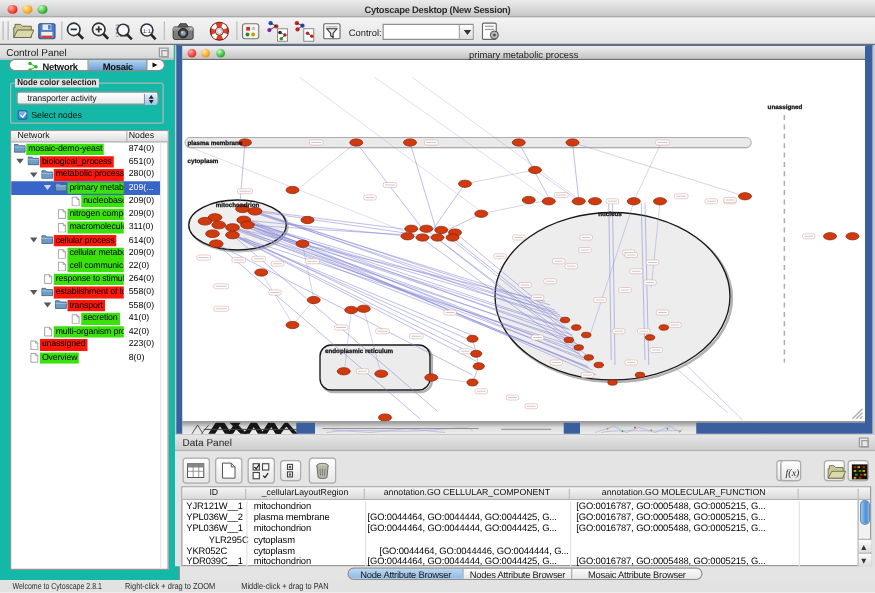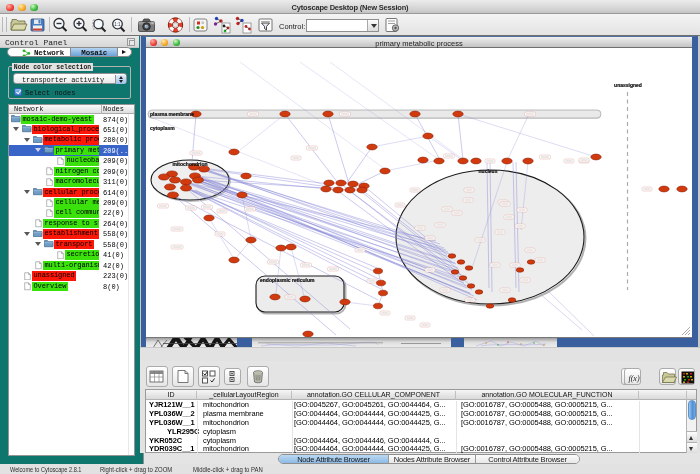--- a/index.html
+++ b/index.html
@@ -26,21 +26,21 @@
   .search-label { position:absolute; left:279px; top:8px; font-size:7.5px; color:#222; }
   .search-combo { position:absolute; left:306px; top:5px; width:73px; height:13px; background:#fff;
     border:1px solid #8f8f8f; }
   .search-combo .arrowbox { position:absolute; right:0; top:0; width:11px; height:11px;
     border-left:1px solid #a8a8a8; background:linear-gradient(#fdfdfd,#dcdcdc); }
   .search-combo .arrowbox:after { content:""; position:absolute; left:2.5px; top:4px;
     border-left:3px solid transparent; border-right:3px solid transparent; border-top:4px solid #333; }
 
   
   .control-panel { position:absolute; left:0; top:36px; width:144px; height:428px;
-    background:#0f766e; border-right:1px solid #8f8f8f;font-family:Liberation Mono, monospace; }
+    background:#14b8a6; border-right:1px solid #8f8f8f; }
   .cp-header { position:absolute; left:0; top:0; width:139px; height:12px;
     background:linear-gradient(#e9e9e9,#d6d6d6); border-bottom:1px solid #c2c2c2; }
   .cp-title { position:absolute; left:5px; top:1.5px; font-size:8px; color:#222; }
   .cp-float { position:absolute; right:4px; top:1.5px; width:8px; height:8px; border:1px solid #9a9a9a;
     background:#e8e8e8; }
   .cp-float:after { content:""; position:absolute; left:1px; top:1px; width:4px; height:4px; border:1px solid #9a9a9a; }
 
   .cp-tabs { position:absolute; left:7px; top:11px; width:125px; height:10px;
     border:1px solid #8a8a8a; border-radius:5.5px; background:#fdfdfd; overflow:hidden; display:flex; }
   .cp-tab { height:100%; font-size:7.5px; letter-spacing:-0.2px; font-weight:bold; color:#111; text-align:center; position:relative; }
@@ -129,37 +129,37 @@
 
   .dtable { position:absolute; left:5px; top:41px; width:552px; height:64px; background:#fff;
     border:1px solid #9a9a9a; }
   .dtable-header { position:absolute; left:0; top:0; width:550px; height:10px;
     background:linear-gradient(#f6f6f6,#dadada); border-bottom:1px solid #b3b3b3; font-size:7px; color:#111; }
   .dth { position:absolute; top:1px; text-align:center; overflow:hidden; white-space:nowrap; border-right:1px solid #bfbfbf; height:9px; }
   .dtable-rows { position:absolute; left:0; top:11px; width:541px; }
   .colline { position:absolute; top:11px; width:1px; height:52px; background:#e4e4e4; }
   .drow { position:relative; height:8.9px; width:541px; }
   .dcell { position:absolute; top:0; font-size:7.5px; letter-spacing:-0.1px; line-height:8.9px; color:#000; white-space:nowrap; overflow:hidden; }
-  .dcell.id { font-weight:bold; }
+  .dcell.id { font-weight:normal; }
   .dscroll { position:absolute; right:0px; top:10px; width:10px; height:53px; background:#f2f2f2; border-left:1px solid #b3b3b3; }
   .dscroll .thumb { position:absolute; left:0.5px; top:0px; width:8px; height:20px; border-radius:4px;
     background:linear-gradient(90deg,#9cc6ef,#4e8fd6 60%,#74a9e2); border:0.5px solid #5e91c8; }
   .dscroll .btn { position:absolute; left:0; width:10px; height:11px; background:linear-gradient(#fdfdfd,#dcdcdc); border-top:1px solid #b3b3b3; }
   .dscroll .btn.up { bottom:11px; }
   .dscroll .btn.down { bottom:0; }
   .dscroll .btn:after { content:""; position:absolute; left:2px; }
   .dscroll .btn.up:after { top:3.5px; border-left:2.5px solid transparent; border-right:2.5px solid transparent; border-bottom:4px solid #333; }
   .dscroll .btn.down:after { top:3.5px; border-left:2.5px solid transparent; border-right:2.5px solid transparent; border-top:4px solid #333; }
 
   
   .bottom-tabs { position:absolute; left:278px; top:453.5px; height:10.5px; display:flex;
     border:1px solid #8f8f8f; border-radius:5px; overflow:hidden; background:#f4f4f4; }
   .btab { height:100%; font-size:7.5px; letter-spacing:-0.2px; line-height:9.5px; color:#1a1a1a; text-align:center;
     background:linear-gradient(#fbfbfb,#e8e8e8); border-right:1px solid #9a9a9a; white-space:nowrap; overflow:hidden; }
-  .btab:nth-child(1) { width:110px; }
+  .btab:nth-child(1) { width:92px; }
   .btab:nth-child(2) { width:87px; }
   .btab:nth-child(3) { width:103px; }
   .btab:last-child { border-right:none; }
   .btab.selected { background:linear-gradient(#bcd8f2,#8cbae6); }
   .statusbar { position:absolute; left:0; top:464px; width:700px; height:10px; background:#e2e2e2; }
   .status-item { position:absolute; top:1.5px; font-size:7px; color:#2e2e2e; white-space:nowrap;
     transform:scaleX(0.8); transform-origin:left; }
 </style>
 </head>
 <body>
@@ -805,20 +805,24 @@
         </g>
       </svg>
       <div class="blue1"></div>
       <div class="blue2"></div>
       <div class="blue3"></div>
     </div>
   </div>
 </div>
 
 <div class="datapanel">
+  <div class="dp-titlebar">
+    <div class="dp-title">Data Panel</div>
+    <div class="dp-float"></div>
+  </div>
   <div class="dp-toolbar">
     <div class="dp-btn" style="left:6px">
         <svg width="16" height="15" viewBox="0 0 16 15">
           <rect x="1" y="2" width="13" height="11" fill="#fff" stroke="#555" stroke-width="0.8"></rect>
           <rect x="1" y="2" width="13" height="3" fill="#888"></rect>
           <line x1="5.5" y1="2" x2="5.5" y2="13" stroke="#777" stroke-width="0.6"></line>
           <line x1="10" y1="2" x2="10" y2="13" stroke="#777" stroke-width="0.6"></line>
           <line x1="1" y1="8" x2="14" y2="8" stroke="#777" stroke-width="0.6"></line>
         </svg>
       </div>
@@ -896,21 +900,20 @@
         <div class="dth" style="left: 0px; width: 51px;">ID</div>
         <div class="dth" style="left: 51px; width: 95px;">_cellularLayoutRegion</div>
         <div class="dth" style="left: 146px; width: 164px;">annotation.GO CELLULAR_COMPONENT</div>
         <div class="dth" style="left: 310px; width: 183px;">annotation.GO MOLECULAR_FUNCTION</div>
         <div class="dth" style="left: 493px; width: 48px;"></div>
       </div>
     <div class="dtable-rows" id="dtable-rows">
         <div class="drow">
           <div class="dcell id" style="left: 3px; width: 47px;">YJR121W__1</div>
           <div class="dcell" style="left: 57px; width: 88px;">mitochondrion</div>
-          <div class="dcell" style="left: 148px; width: 161px;">[GO:0045267, GO:0045261, GO:0044464, G...</div>
           <div class="dcell" style="left: 315px; width: 177px;">[GO:0016787, GO:0005488, GO:0005215, G...</div>
         </div>
         <div class="drow">
           <div class="dcell id" style="left: 3px; width: 47px;">YPL036W__2</div>
           <div class="dcell" style="left: 57px; width: 88px;">plasma membrane</div>
           <div class="dcell" style="left: 148px; width: 161px;">[GO:0044464, GO:0044444, GO:0044425, G...</div>
           <div class="dcell" style="left: 315px; width: 177px;">[GO:0016787, GO:0005488, GO:0005215, G...</div>
         </div>
         <div class="drow">
           <div class="dcell id" style="left: 3px; width: 47px;">YPL036W__1</div>
@@ -918,21 +921,21 @@
           <div class="dcell" style="left: 148px; width: 161px;">[GO:0044464, GO:0044444, GO:0044425, G...</div>
           <div class="dcell" style="left: 315px; width: 177px;">[GO:0016787, GO:0005488, GO:0005215, G...</div>
         </div>
         <div class="drow">
           <div class="dcell id" style="left: 21px; width: 47px;">YLR295C</div>
           <div class="dcell" style="left: 57px; width: 88px;">cytoplasm</div>
         </div>
         <div class="drow">
           <div class="dcell id" style="left: 3px; width: 47px;">YKR052C</div>
           <div class="dcell" style="left: 57px; width: 88px;">cytoplasm</div>
-          <div class="dcell" style="left: 148px; width: 161px;">[GO:0044464, GO:0044446, GO:0044444, G...</div>
+          <div class="dcell" style="left: 148px; width: 161px; text-align: right;">[GO:0044464, GO:0044446, GO:0044444, G...</div>
         </div>
         <div class="drow">
           <div class="dcell id" style="left: 3px; width: 47px;">YDR039C__1</div>
           <div class="dcell" style="left: 57px; width: 88px;">mitochondrion</div>
           <div class="dcell" style="left: 148px; width: 161px;">[GO:0044464, GO:0044444, GO:0044425, G...</div>
           <div class="dcell" style="left: 315px; width: 177px;">[GO:0016787, GO:0005488, GO:0005215, G...</div>
         </div>
       </div>
     <div class="dscroll">
       <div class="thumb"></div>
@@ -942,20 +945,20 @@
   <div class="colline" style="left: 51px;"></div>
       <div class="colline" style="left: 146px;"></div>
       <div class="colline" style="left: 310px;"></div>
       <div class="colline" style="left: 493px;"></div>
     </div>
 </div>
 
 <div class="bottom-tabs" id="bottom-tabs">
     <div class="btab selected">Node Attribute Browser</div>
     <div class="btab">Nodes Attribute Browser</div>
-    <div class="btab">Control Attribute Browser</div>
+    <div class="btab">Mosaic Attribute Browser</div>
   </div>
 
 <div class="statusbar">
   <div class="status-item" style="left:10px">Welcome to Cytoscape 2.8.1</div>
   <div class="status-item" style="left:100px; transform:scaleX(0.85)">Right-click + drag to ZOOM</div>
   <div class="status-item" style="left:193px; transform:scaleX(0.85)">Middle-click + drag to PAN</div>
 </div>
 
 </body></html>

